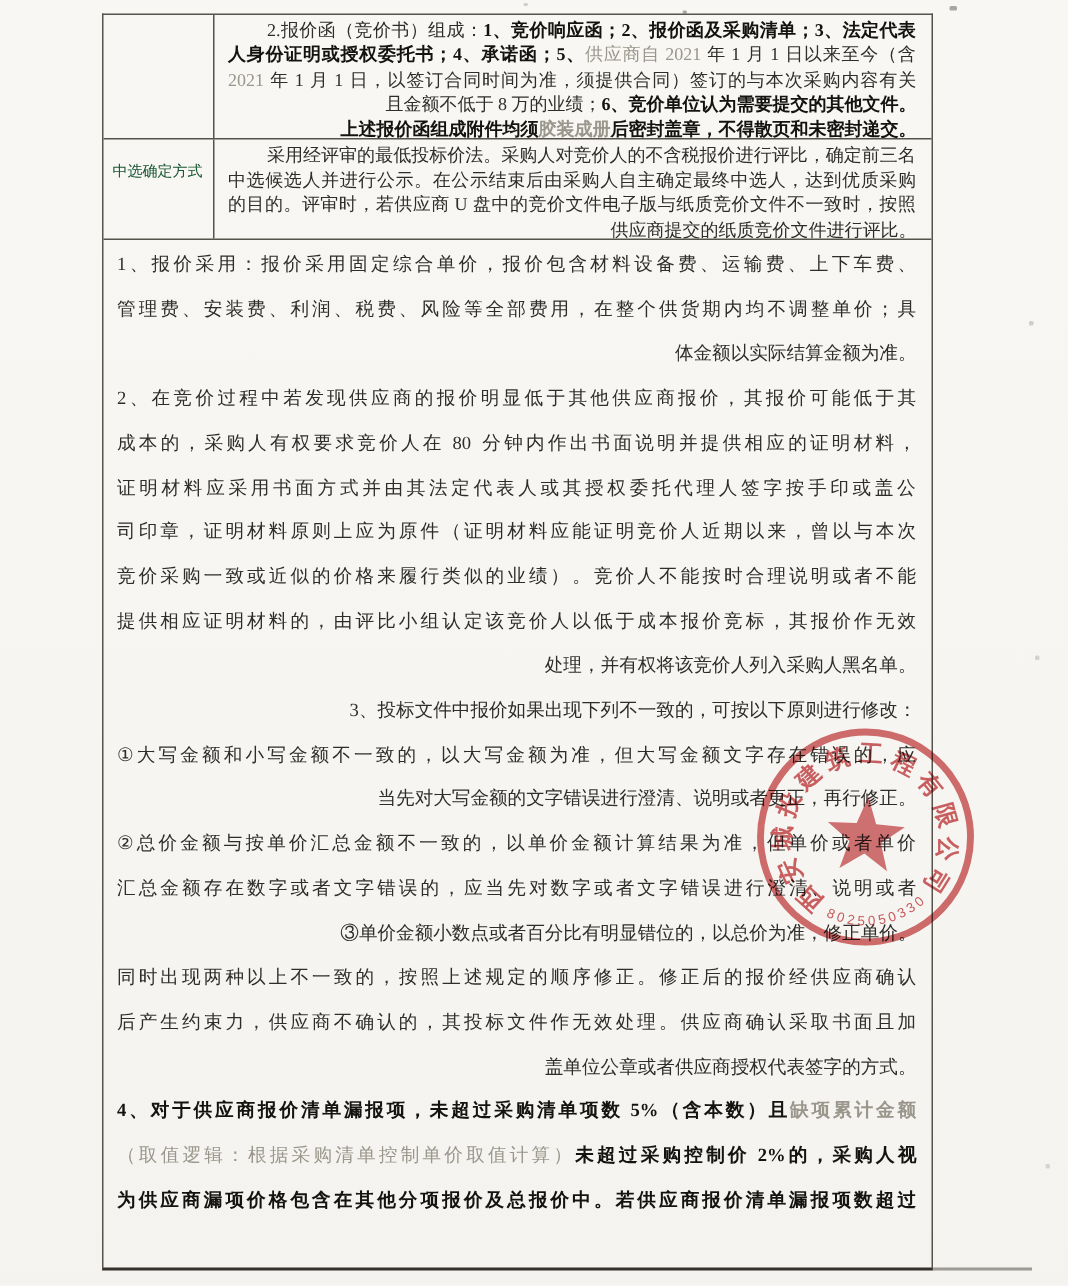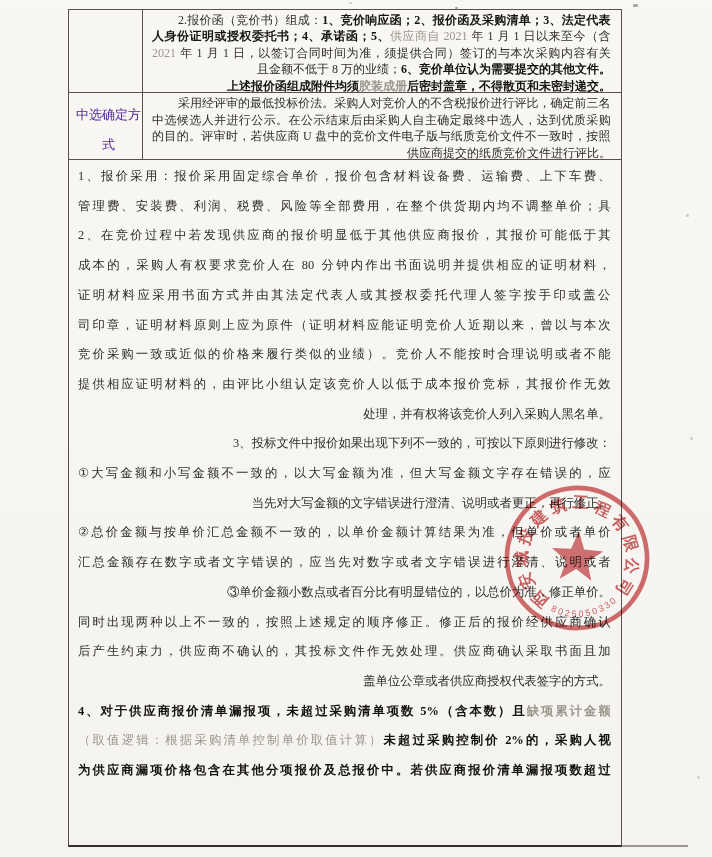--- a/index.html
+++ b/index.html
@@ -16,21 +16,21 @@
     border-left:1.4px solid var(--border);
     border-right:1.2px solid var(--border);
     border-bottom:2.6px solid #34302b;
   }
   .row{position:absolute;left:0;right:0;display:flex;box-sizing:border-box;}
   .row-1{top:0;height:83px;border-bottom:1px solid var(--border);}
   .row-2{top:83px;height:67px;border-bottom:1px solid var(--border);}
   .row-3{top:150px;height:685px;}
   .label{
     width:74px;box-sizing:border-box;border-right:1px solid var(--border);
-    font-size:13px;color:#4c1d95;overflow:hidden;text-align:center;
+    font-size:10px;color:#14532d;overflow:hidden;
   }
   .row-2 .label{padding:7px 0 0 6px;line-height:30px;}
   .row-3 .label{padding:11px 0 0 11px;line-height:20px;letter-spacing:1px;}
   .content{flex:1;box-sizing:border-box;padding:2px 10px 0 9px;overflow:hidden;color:var(--text);}
   .tline{display:flex;justify-content:space-between;white-space:nowrap;}
   .tline span{white-space:pre;}
   .tline.last{display:block;text-align:right;}
   .indent-first .tline.first{padding-left:26px;}
   .row-1 .tline{font-size:12px;line-height:16.4px;}
   .row-2 .tline{font-size:12px;line-height:16.6px;}
@@ -386,20 +386,21 @@
           <span>内</span>
           <span>均</span>
           <span>不</span>
           <span>调</span>
           <span>整</span>
           <span>单</span>
           <span>价</span>
           <span>；</span>
           <span>具</span>
         </div>
+        <div class="tline last"><span>体</span><span>金</span><span>额</span><span>以</span><span>实</span><span>际</span><span>结</span><span>算</span><span>金</span><span>额</span><span>为</span><span>准</span><span>。</span></div>
         <div class="tline first">
           <span>2</span>
           <span>、</span>
           <span>在</span>
           <span>竞</span>
           <span>价</span>
           <span>过</span>
           <span>程</span>
           <span>中</span>
           <span>若</span>

